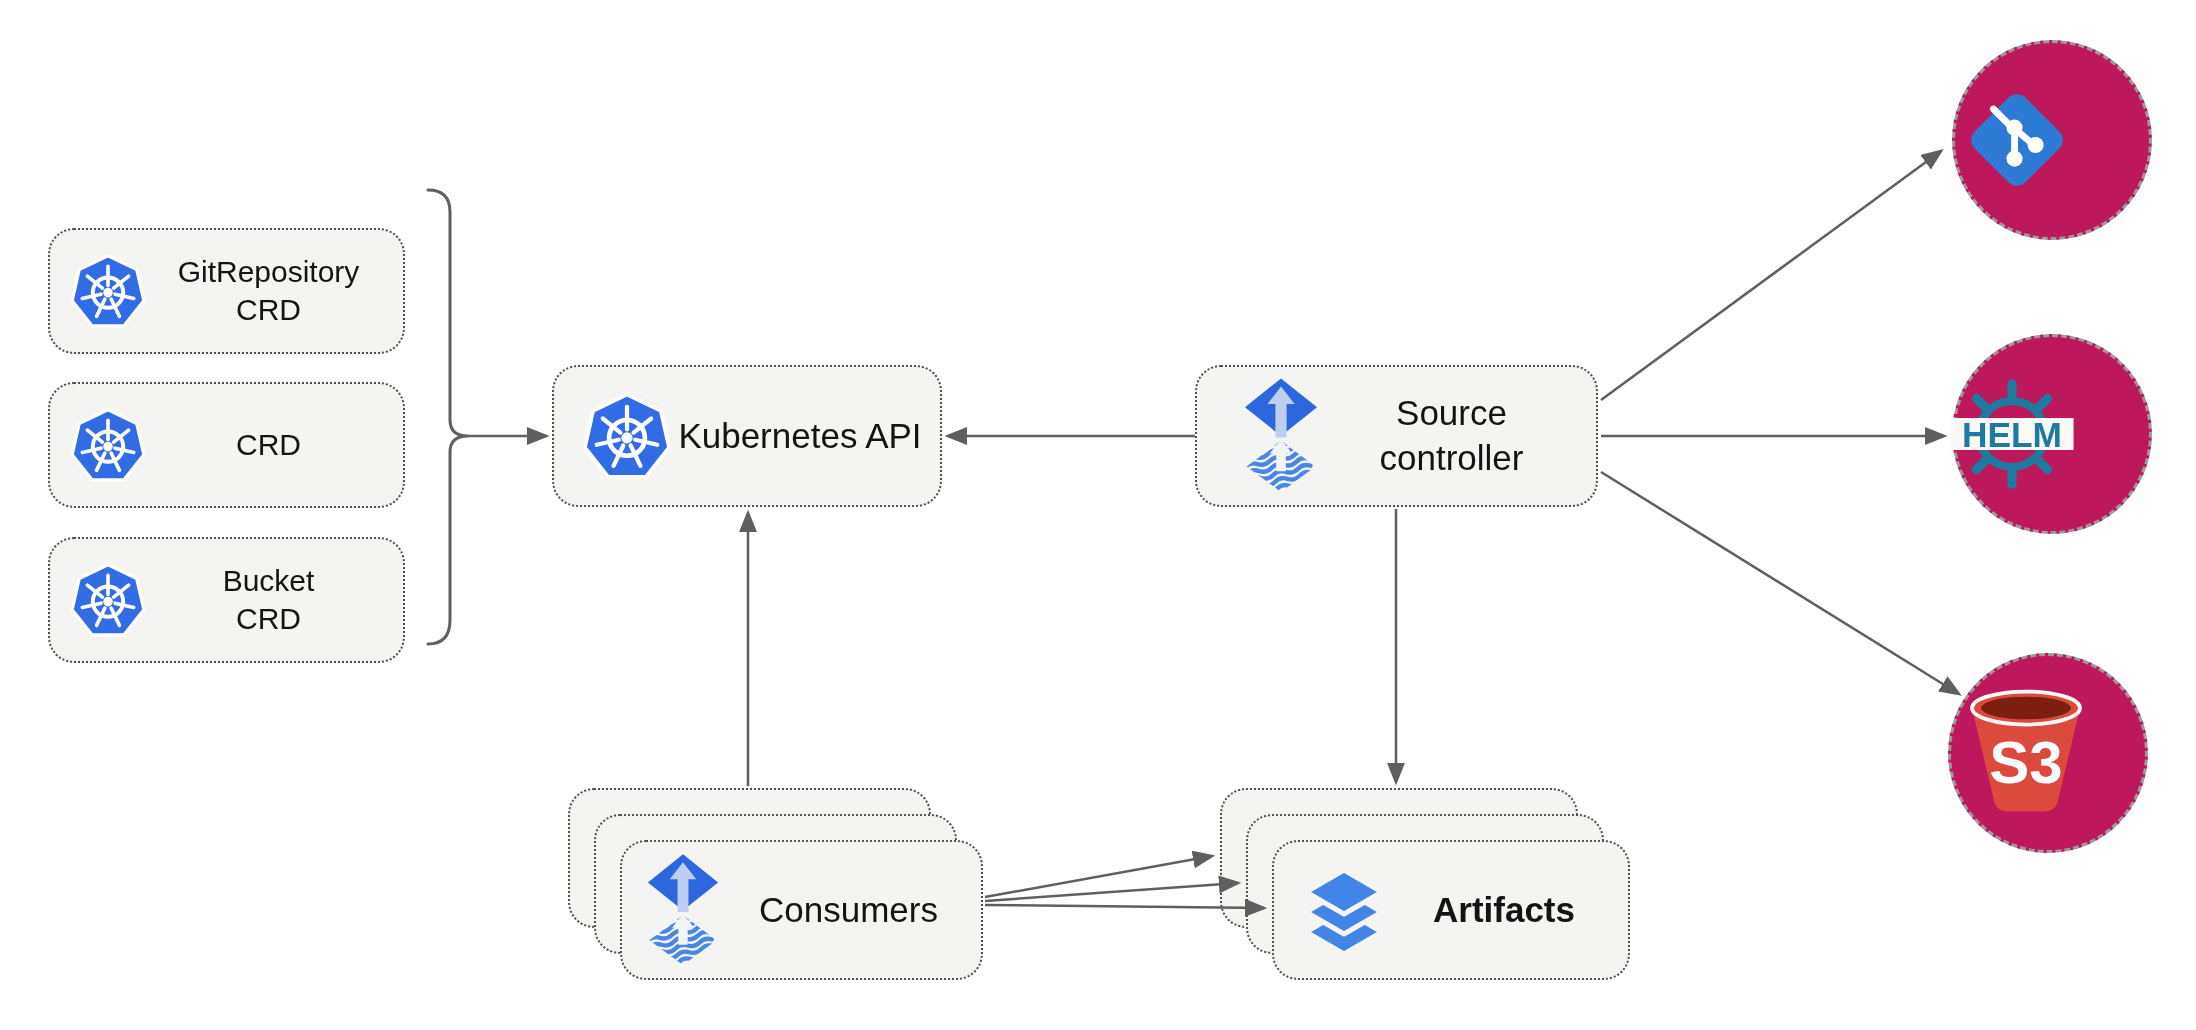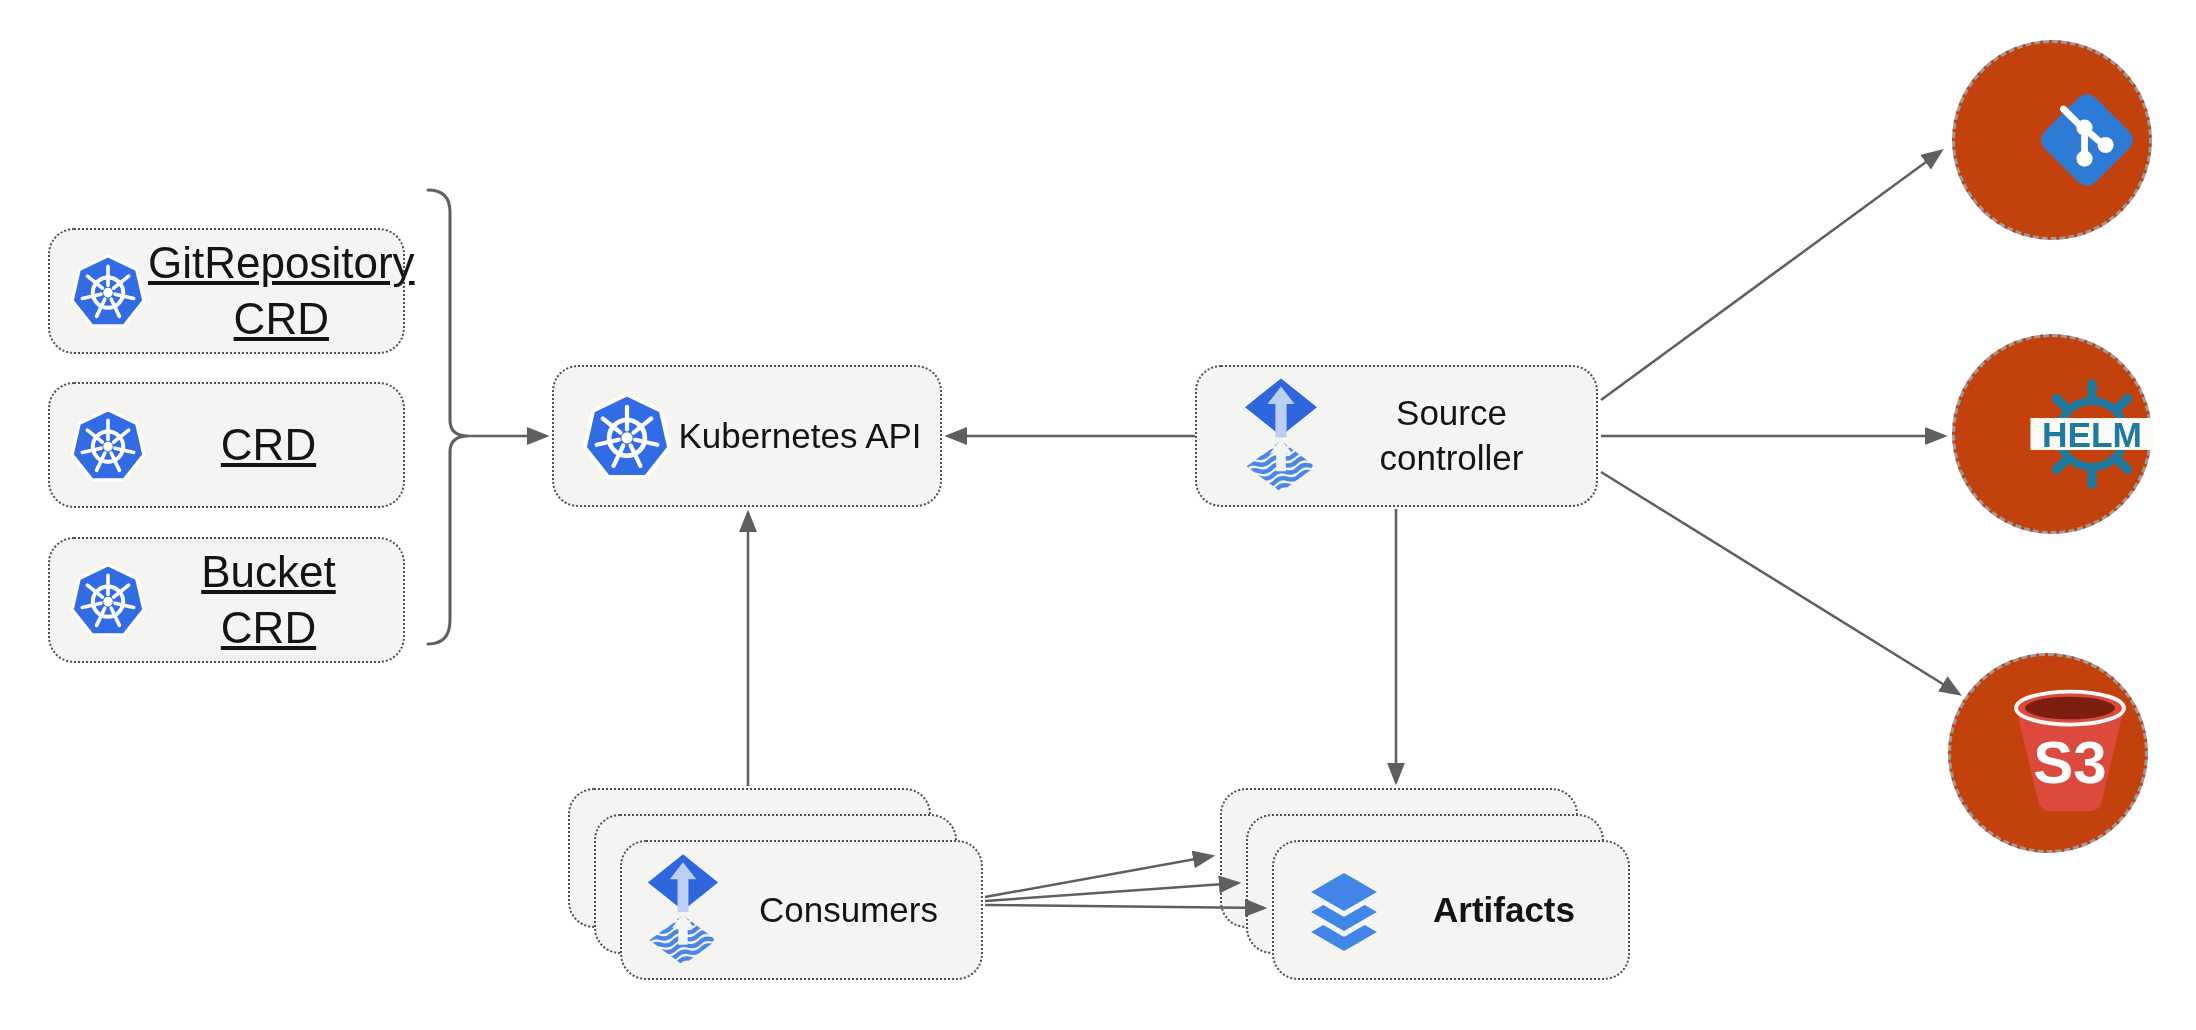--- a/index.html
+++ b/index.html
@@ -28,28 +28,28 @@
   }
   .label {
     flex:1;
     text-align:center;
     font-size:35px;
     color:#141414;
     line-height:1.28;
     padding-right:14px;
     white-space:nowrap;
   }
-  .label.small { font-size:44px;text-decoration:underline; }
+  .label.small { font-size:30px; }
   .circle-node {
     position:absolute;
     width:200px; height:200px;
     border-radius:50%;
     border:3px dashed #9b9b9b;
-    background:#c2410c;
-    display:flex; align-items:center; justify-content:flex-end;
+    background:#be185d;
+    display:flex; align-items:center; justify-content:flex-start;
     box-sizing:border-box;
   }
   svg { display:block; overflow:visible; }
   #connectors {
     position:absolute; left:0; top:0;
     z-index:10;
     pointer-events:none;
   }
   .icon { flex:0 0 auto; }
   .z1 { z-index:1; } .z2 { z-index:2; } .z3 { z-index:3; }

